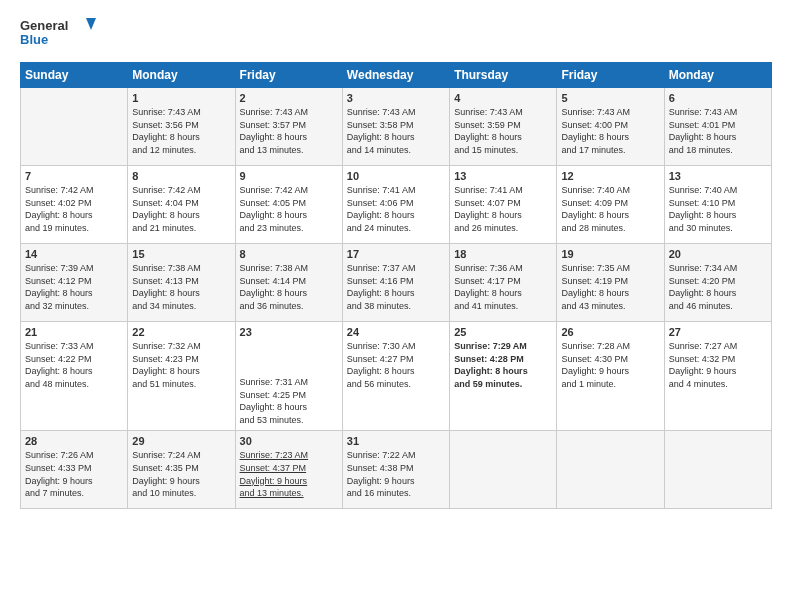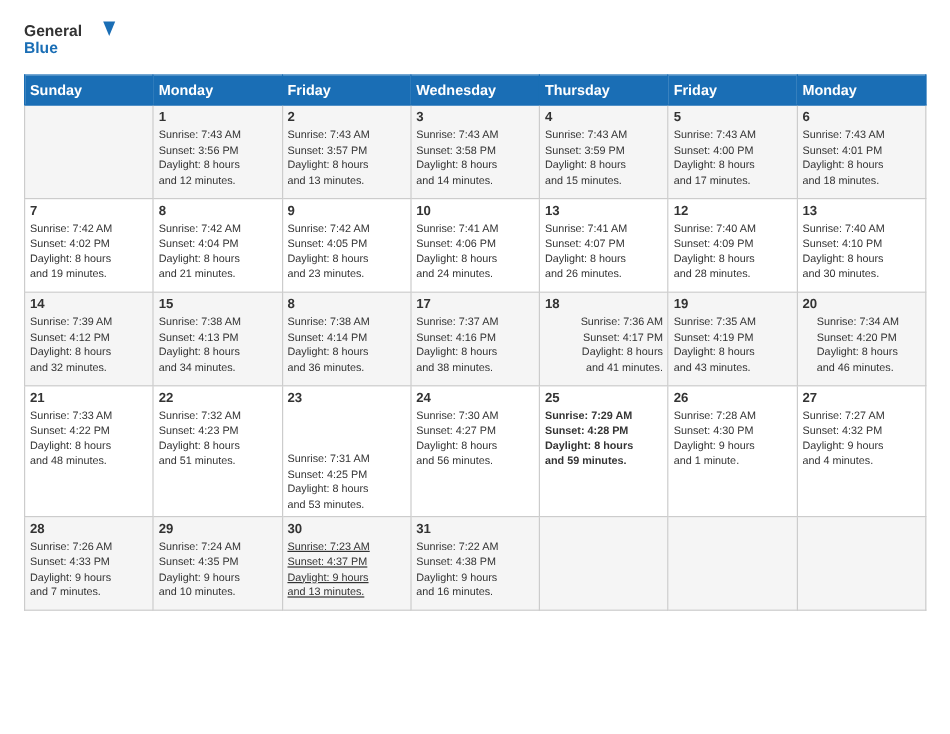--- a/index.html
+++ b/index.html
@@ -230,35 +230,35 @@
           </td>
           <td>
             <span class="day-num">17</span>
             <div class="cell-content" style="white-space: pre-line;">Sunrise: 7:37 AM
 Sunset: 4:16 PM
 Daylight: 8 hours
 and 38 minutes.</div>
           </td>
           <td>
             <span class="day-num">18</span>
-            <div class="cell-content" style="white-space: pre-line; text-align: right;">Sunrise: 7:36 AM
+            <div class="cell-content" style="white-space: pre-line;">Sunrise: 7:36 AM
 Sunset: 4:17 PM
 Daylight: 8 hours
 and 41 minutes.</div>
           </td>
           <td>
             <span class="day-num">19</span>
             <div class="cell-content" style="white-space: pre-line;">Sunrise: 7:35 AM
 Sunset: 4:19 PM
 Daylight: 8 hours
 and 43 minutes.</div>
           </td>
           <td>
             <span class="day-num">20</span>
-            <div class="cell-content" style="white-space: pre-line; margin-left: 12px;">Sunrise: 7:34 AM
+            <div class="cell-content" style="white-space: pre-line;">Sunrise: 7:34 AM
 Sunset: 4:20 PM
 Daylight: 8 hours
 and 46 minutes.</div>
           </td>
         </tr>
         <tr>
           <td>
             <span class="day-num">21</span>
             <div class="cell-content" style="white-space: pre-line;">Sunrise: 7:33 AM
 Sunset: 4:22 PM

